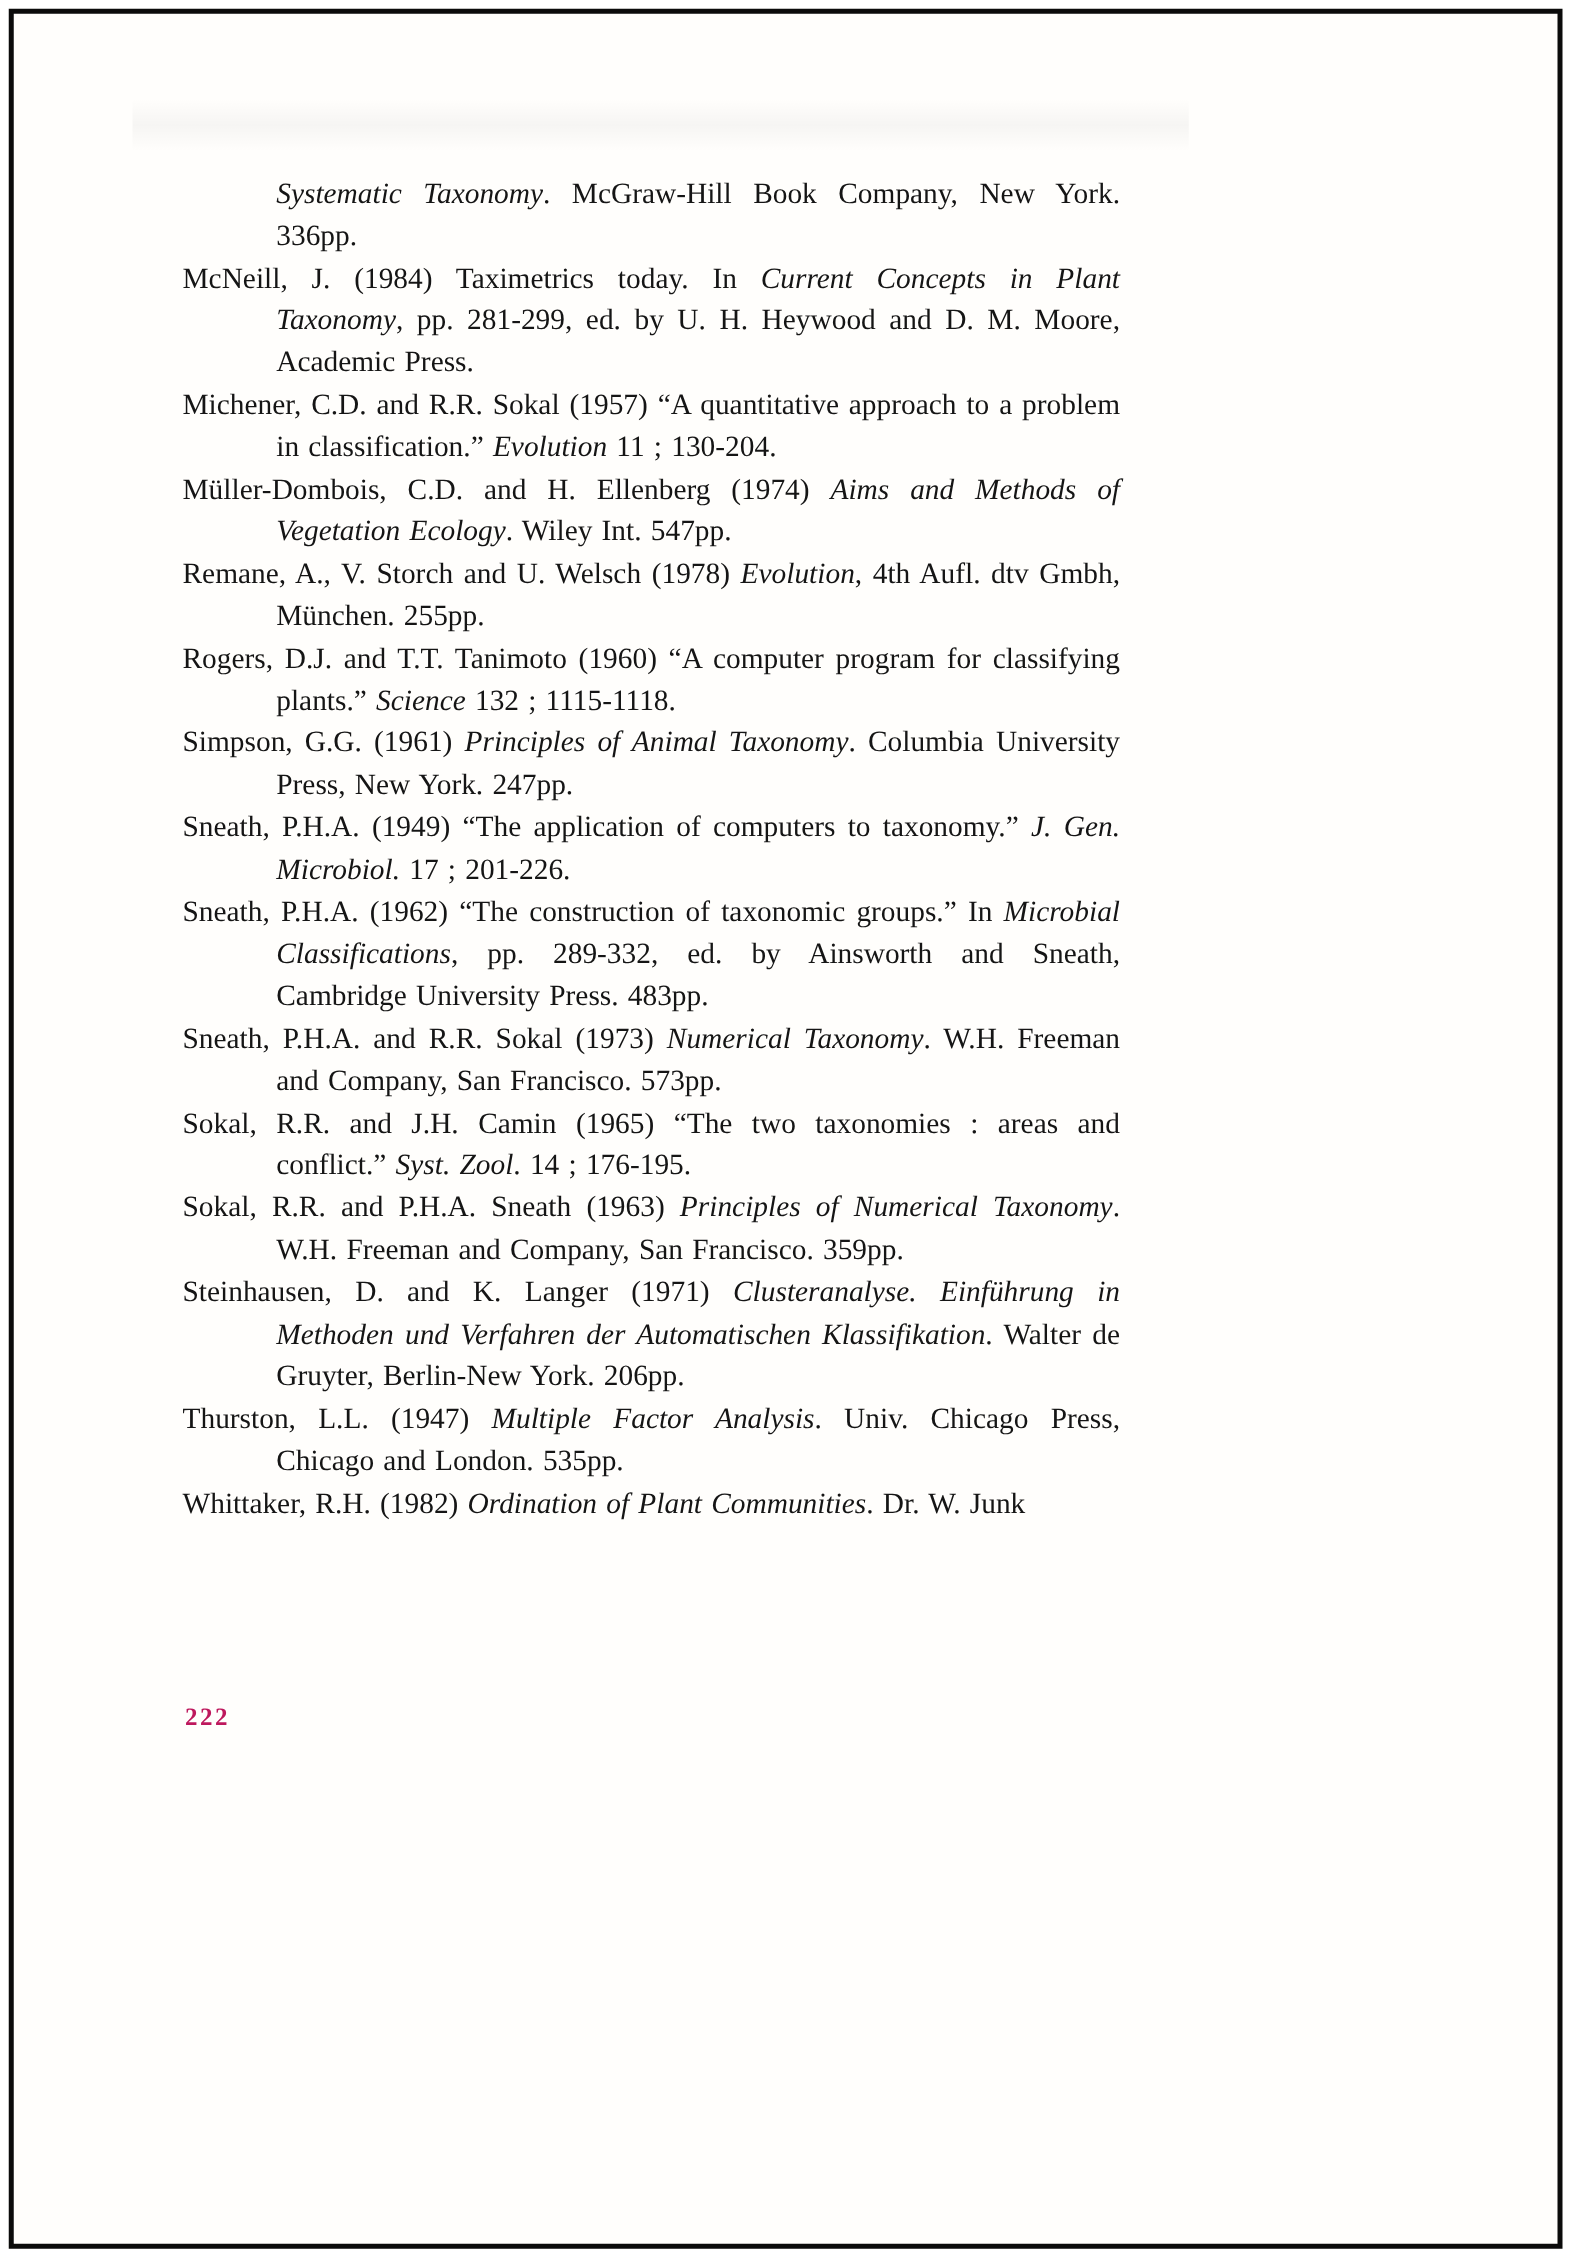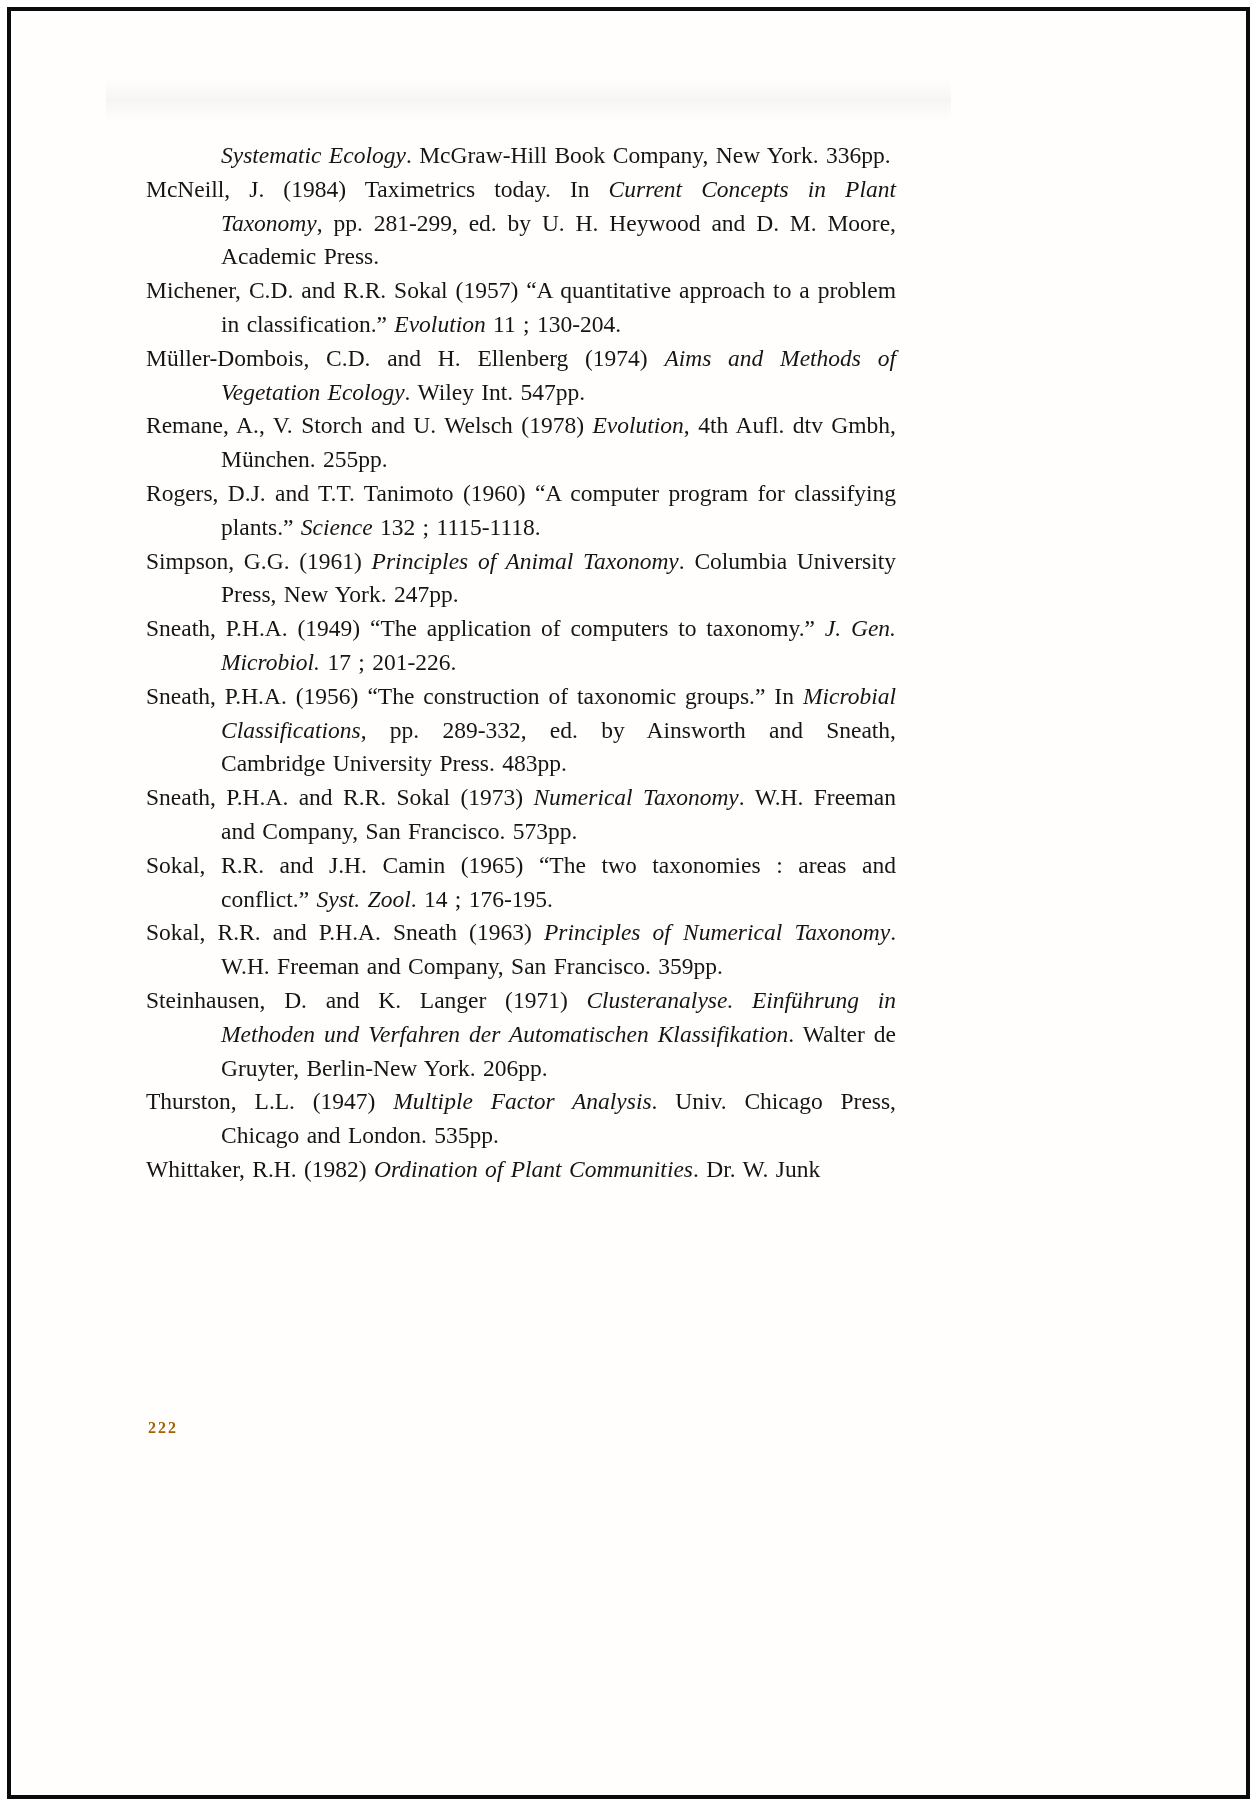--- a/index.html
+++ b/index.html
@@ -50,42 +50,42 @@
   }
   .ref.cont {
     text-indent: 0;
   }
   .it {
     font-style: italic;
   }
   .page-number {
     position: absolute;
     left: 137px;
-    top: 1408px;
-    font-size: 16px;
+    top: 1352px;
+    font-size: 20px;
     font-weight: bold;
     letter-spacing: 2px;
-    color: #a16207;
+    color: #be185d;
   }
 </style>
 </head>
 <body>
 
 <div class="scan-frame">
   <div class="scan-artifact"></div>
   <div class="content">
-      <p class="ref cont"><span class="it">Systematic Ecology</span><span>. McGraw-Hill Book Company, New York. 336pp.</span></p>
+      <p class="ref cont"><span class="it">Systematic Taxonomy</span><span>. McGraw-Hill Book Company, New York. 336pp.</span></p>
       <p class="ref"><span>McNeill, J. (1984) Taximetrics today. In </span><span class="it">Current Concepts in Plant Taxonomy</span><span>, pp. 281-299, ed. by U. H. Heywood and D. M. Moore, Academic Press.</span></p>
       <p class="ref"><span>Michener, C.D. and R.R. Sokal (1957) “A quantitative approach to a problem in classification.” </span><span class="it">Evolution</span><span> 11 ; 130-204.</span></p>
       <p class="ref"><span>Müller-Dombois, C.D. and H. Ellenberg (1974) </span><span class="it">Aims and Methods of Vegetation Ecology</span><span>. Wiley Int. 547pp.</span></p>
       <p class="ref"><span>Remane, A., V. Storch and U. Welsch (1978) </span><span class="it">Evolution</span><span>, 4th Aufl. dtv Gmbh, München. 255pp.</span></p>
       <p class="ref"><span>Rogers, D.J. and T.T. Tanimoto (1960) “A computer program for classifying plants.” </span><span class="it">Science</span><span> 132 ; 1115-1118.</span></p>
       <p class="ref"><span>Simpson, G.G. (1961) </span><span class="it">Principles of Animal Taxonomy</span><span>. Columbia University Press, New York. 247pp.</span></p>
       <p class="ref"><span>Sneath, P.H.A. (1949) “The application of computers to taxonomy.” </span><span class="it">J. Gen. Microbiol.</span><span> 17 ; 201-226.</span></p>
-      <p class="ref"><span>Sneath, P.H.A. (1956) “The construction of taxonomic groups.” In </span><span class="it">Microbial Classifications</span><span>, pp. 289-332, ed. by Ainsworth and Sneath, Cambridge University Press. 483pp.</span></p>
+      <p class="ref"><span>Sneath, P.H.A. (1962) “The construction of taxonomic groups.” In </span><span class="it">Microbial Classifications</span><span>, pp. 289-332, ed. by Ainsworth and Sneath, Cambridge University Press. 483pp.</span></p>
       <p class="ref"><span>Sneath, P.H.A. and R.R. Sokal (1973) </span><span class="it">Numerical Taxonomy</span><span>. W.H. Freeman and Company, San Francisco. 573pp.</span></p>
       <p class="ref"><span>Sokal, R.R. and J.H. Camin (1965) “The two taxonomies : areas and conflict.” </span><span class="it">Syst. Zool</span><span>. 14 ; 176-195.</span></p>
       <p class="ref"><span>Sokal, R.R. and P.H.A. Sneath (1963) </span><span class="it">Principles of Numerical Taxonomy</span><span>. W.H. Freeman and Company, San Francisco. 359pp.</span></p>
       <p class="ref"><span>Steinhausen, D. and K. Langer (1971) </span><span class="it">Clusteranalyse. Einführung in Methoden und Verfahren der Automatischen Klassifikation</span><span>. Walter de Gruyter, Berlin-New York. 206pp.</span></p>
       <p class="ref"><span>Thurston, L.L. (1947) </span><span class="it">Multiple Factor Analysis</span><span>. Univ. Chicago Press, Chicago and London. 535pp.</span></p>
       <p class="ref"><span>Whittaker, R.H. (1982) </span><span class="it">Ordination of Plant Communities</span><span>. Dr. W. Junk</span></p>
     </div>
   <div class="page-number">222</div>
 </div>
 

